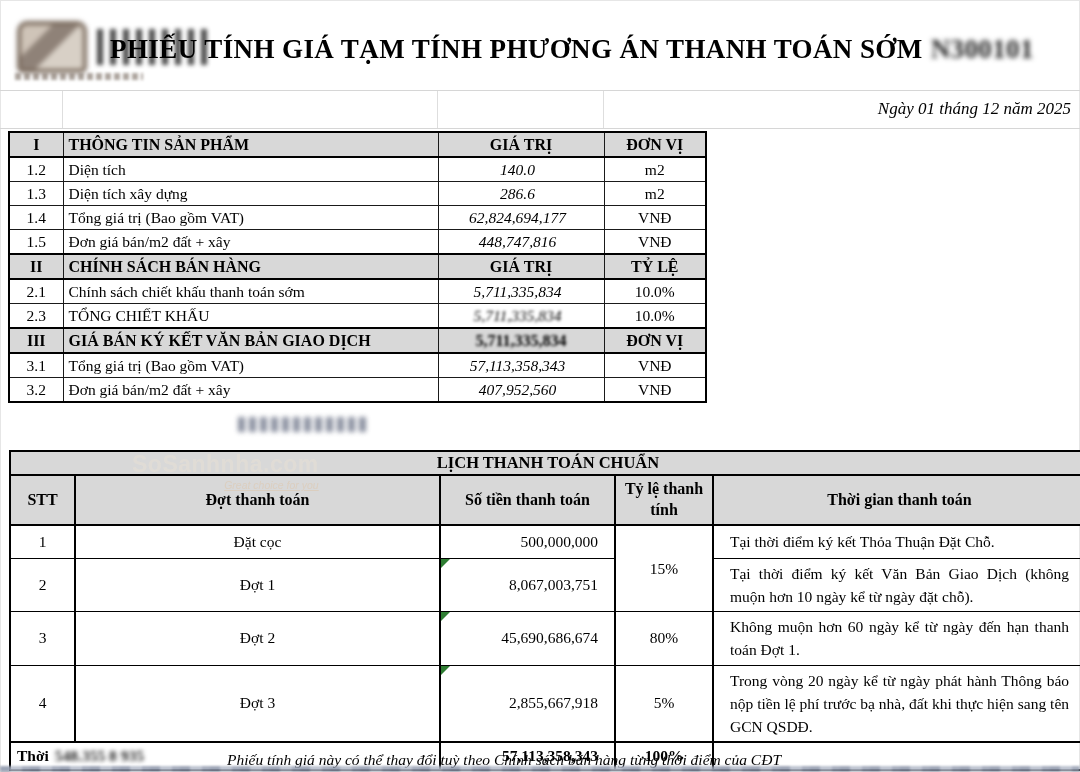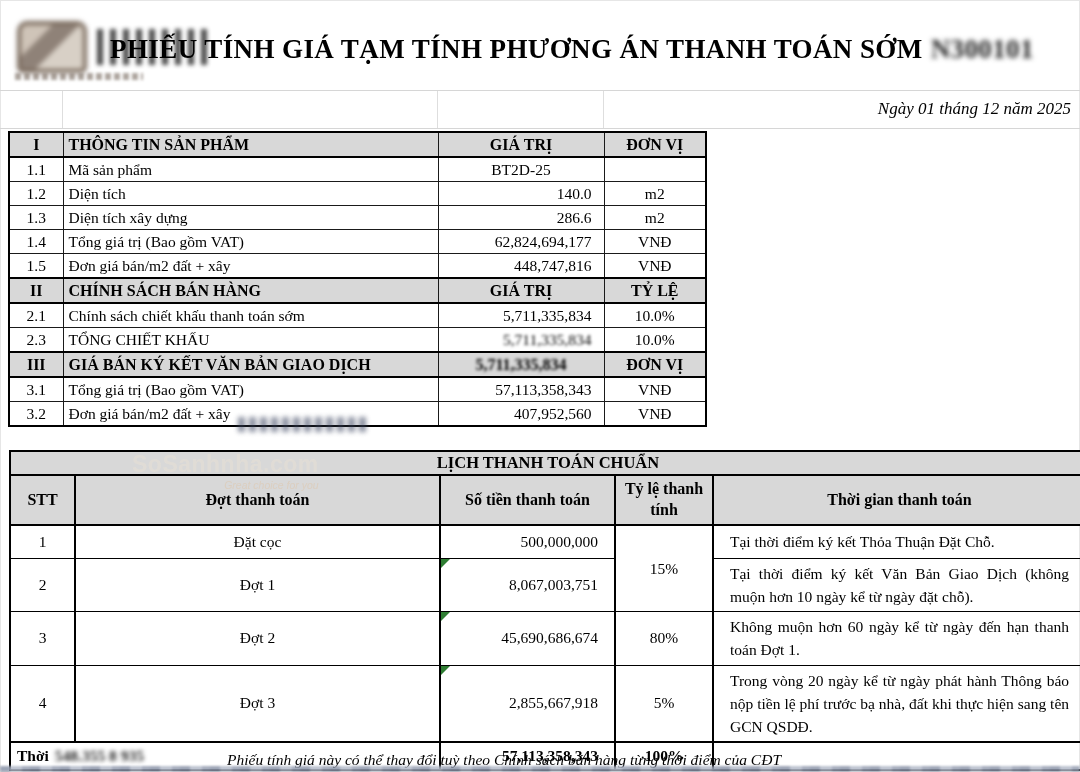--- a/index.html
+++ b/index.html
@@ -27,41 +27,41 @@
 
   .date-line{position:absolute;top:99px;right:9px;font-style:italic;font-size:17px;}
 
   
   table{border-collapse:collapse;table-layout:fixed;}
   .prod{position:absolute;top:131px;left:8px;width:697px;border:2px solid #000;}
   .prod td{border:1px solid #1a1a1a;height:23px;font-size:15.5px;padding:0 5px;overflow:hidden;white-space:nowrap;}
   .prod tr.sec td{border-top:2px solid #000;border-bottom:2px solid #000;font-weight:bold;background:#d8d8d8;font-size:16px;}
   .prod td.no{text-align:center;padding:0;}
   .prod td.c{text-align:center;}
-  .prod td.r{text-align:right;padding-right:12px;}
+  .prod td.r{text-align:center;padding-right:12px;font-style:italic;}
   .blur1{filter:blur(1.6px);}
 
   
   .sch{position:absolute;top:450px;left:1px;width:1078px;border:2px solid #000;margin-left:8px;}
   .sch td{border:2px solid #000;font-size:15.5px;padding:2px 6px;vertical-align:middle;}
   .sch tr.ttl td{background:#d8d8d8;font-weight:bold;font-size:16.5px;text-align:center;height:17px;padding:1px 0;}
   .sch tr.hdr td{background:#d8d8d8;font-weight:bold;text-align:center;height:44px;font-size:16px;line-height:1.3;}
   .sch tr.data td{border-top:1px solid #000;border-bottom:1px solid #000;}
   .sch td.cc{text-align:center;}
   .sch td.amount{text-align:right;padding-right:16px;position:relative;}
   .sch td.time{text-align:justify;line-height:1.5;padding:3px 16px;}
   .sch tr.total td{border-top:2px solid #000;font-weight:bold;height:22px;}
   .cmk{position:absolute;top:0;left:0;width:0;height:0;border-top:9px solid #2e7d32;border-right:9px solid transparent;}
   .r1{height:33px;} .r2{height:41px;} .r3{height:50px;} .r4{height:66px;}
 
   
   .wm{position:absolute;left:132px;top:451px;z-index:10;pointer-events:none;
       font-family:"Liberation Sans",sans-serif;text-align:right;}
   .wm-brand{font-size:23px;font-weight:bold;color:rgba(224,220,214,.95);letter-spacing:.5px;}
-  .wm-tag{font-size:10.5px;font-style:italic;color:rgba(219,206,190,.95);margin-top:1px;}
+  .wm-tag{font-size:10.5px;font-style:italic;color:rgba(219,206,190,.95);margin-top:1px;text-decoration:underline;}
   .smudge-mid{position:absolute;left:238px;top:417px;width:128px;height:15px;filter:blur(2.4px);opacity:.6;
       background:repeating-linear-gradient(90deg,#3d4660 0 7px,transparent 7px 11px);}
   .blurred-total{filter:blur(2.2px);font-weight:bold;margin-left:6px;color:#222;}
 
   
   .footer-note{position:absolute;top:751px;left:0;width:1008px;text-align:center;
       font-style:italic;font-size:15.5px;}
   .bottom-band{position:absolute;top:766px;left:0;width:1080px;height:6px;filter:blur(1px);opacity:.85;
       background:repeating-linear-gradient(90deg,#8d96aa 0 10px,#b3bac9 10px 22px,#979fb2 22px 30px);}
 </style>
@@ -95,26 +95,20 @@
       <col style="width:102px">
     </colgroup>
   <tbody>
       <tr class="sec">
     <td class="no">I</td>
     <td>THÔNG TIN SẢN PHẨM</td>
     <td class="c">GIÁ TRỊ</td>
     <td class="c">ĐƠN VỊ</td>
   </tr>
   <tr>
-    <td class="no">1.1</td>
-    <td>Mã sản phẩm</td>
-    <td class="c">BT2D-25</td>
-    <td class="c"></td>
-  </tr>
-  <tr>
     <td class="no">1.2</td>
     <td>Diện tích</td>
     <td class="r">140.0</td>
     <td class="c">m2</td>
   </tr>
   <tr>
     <td class="no">1.3</td>
     <td>Diện tích xây dựng</td>
     <td class="r">286.6</td>
     <td class="c">m2</td>

